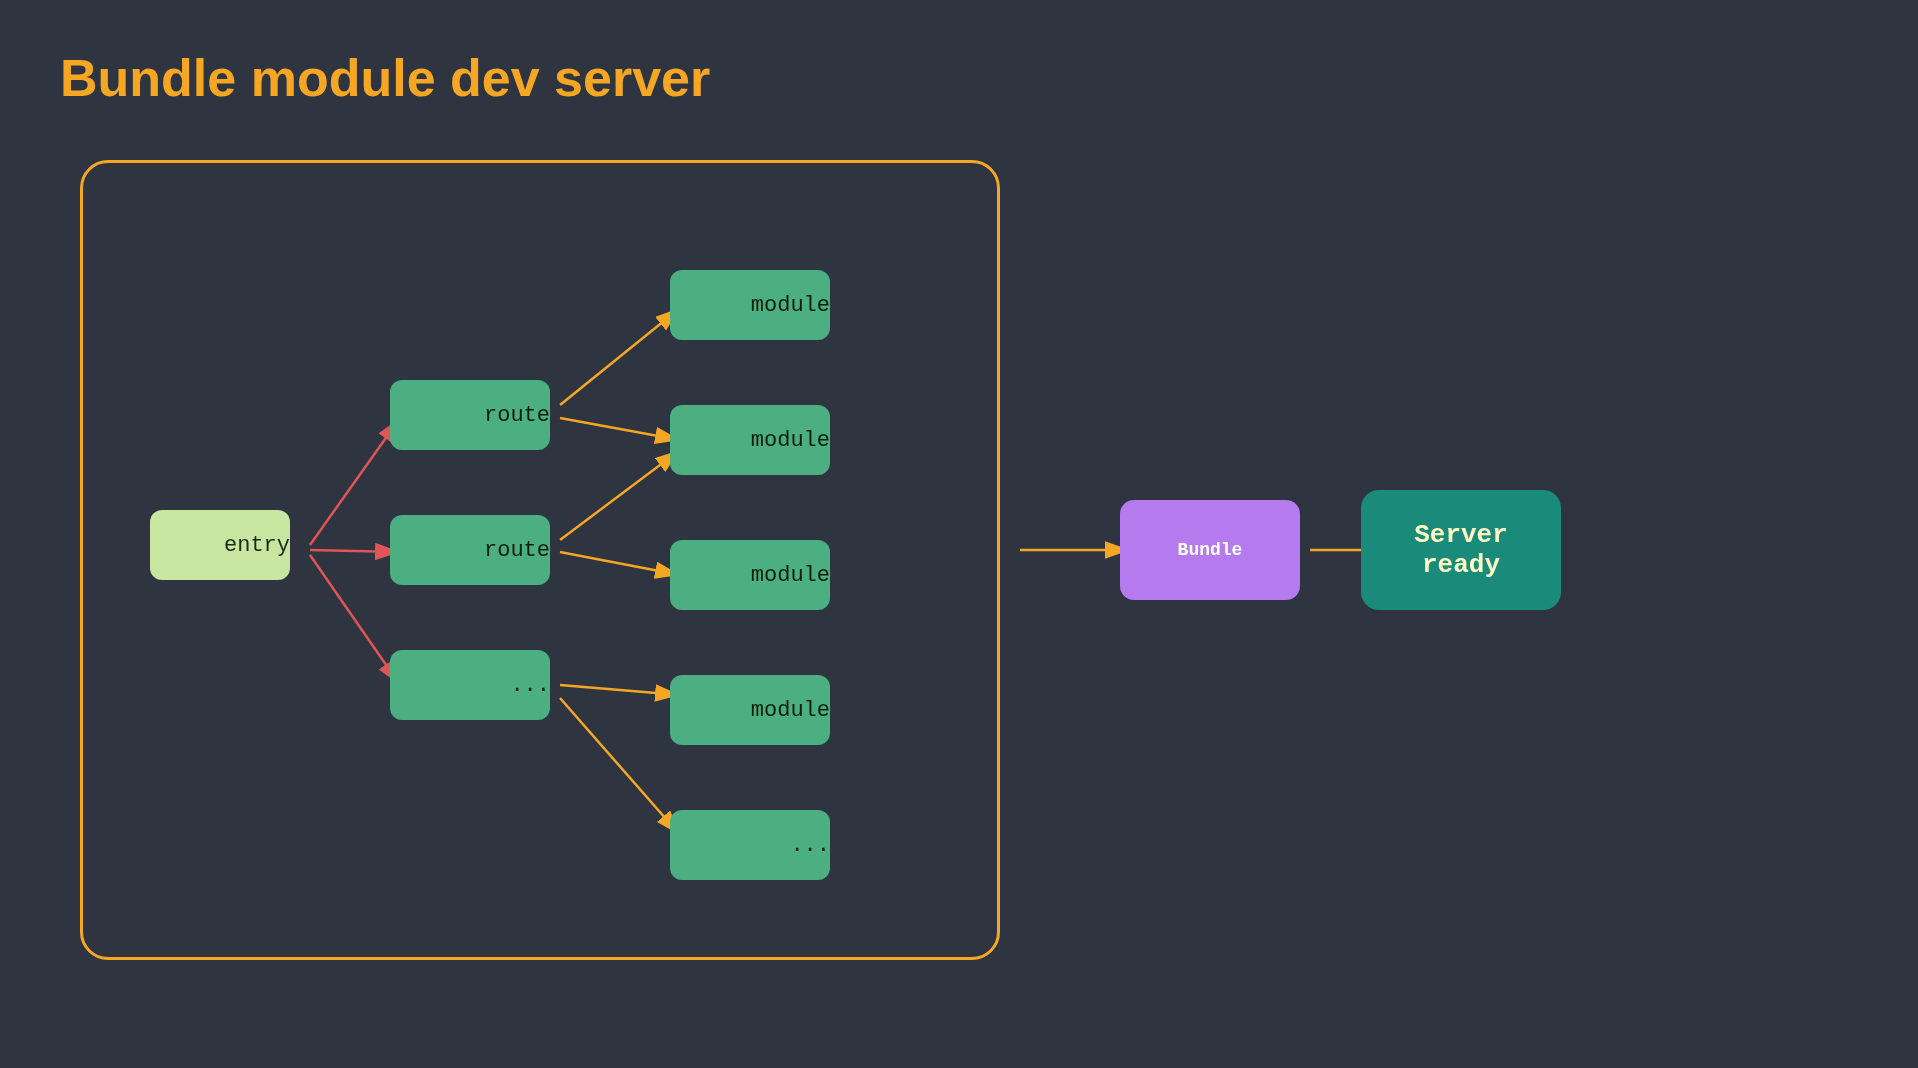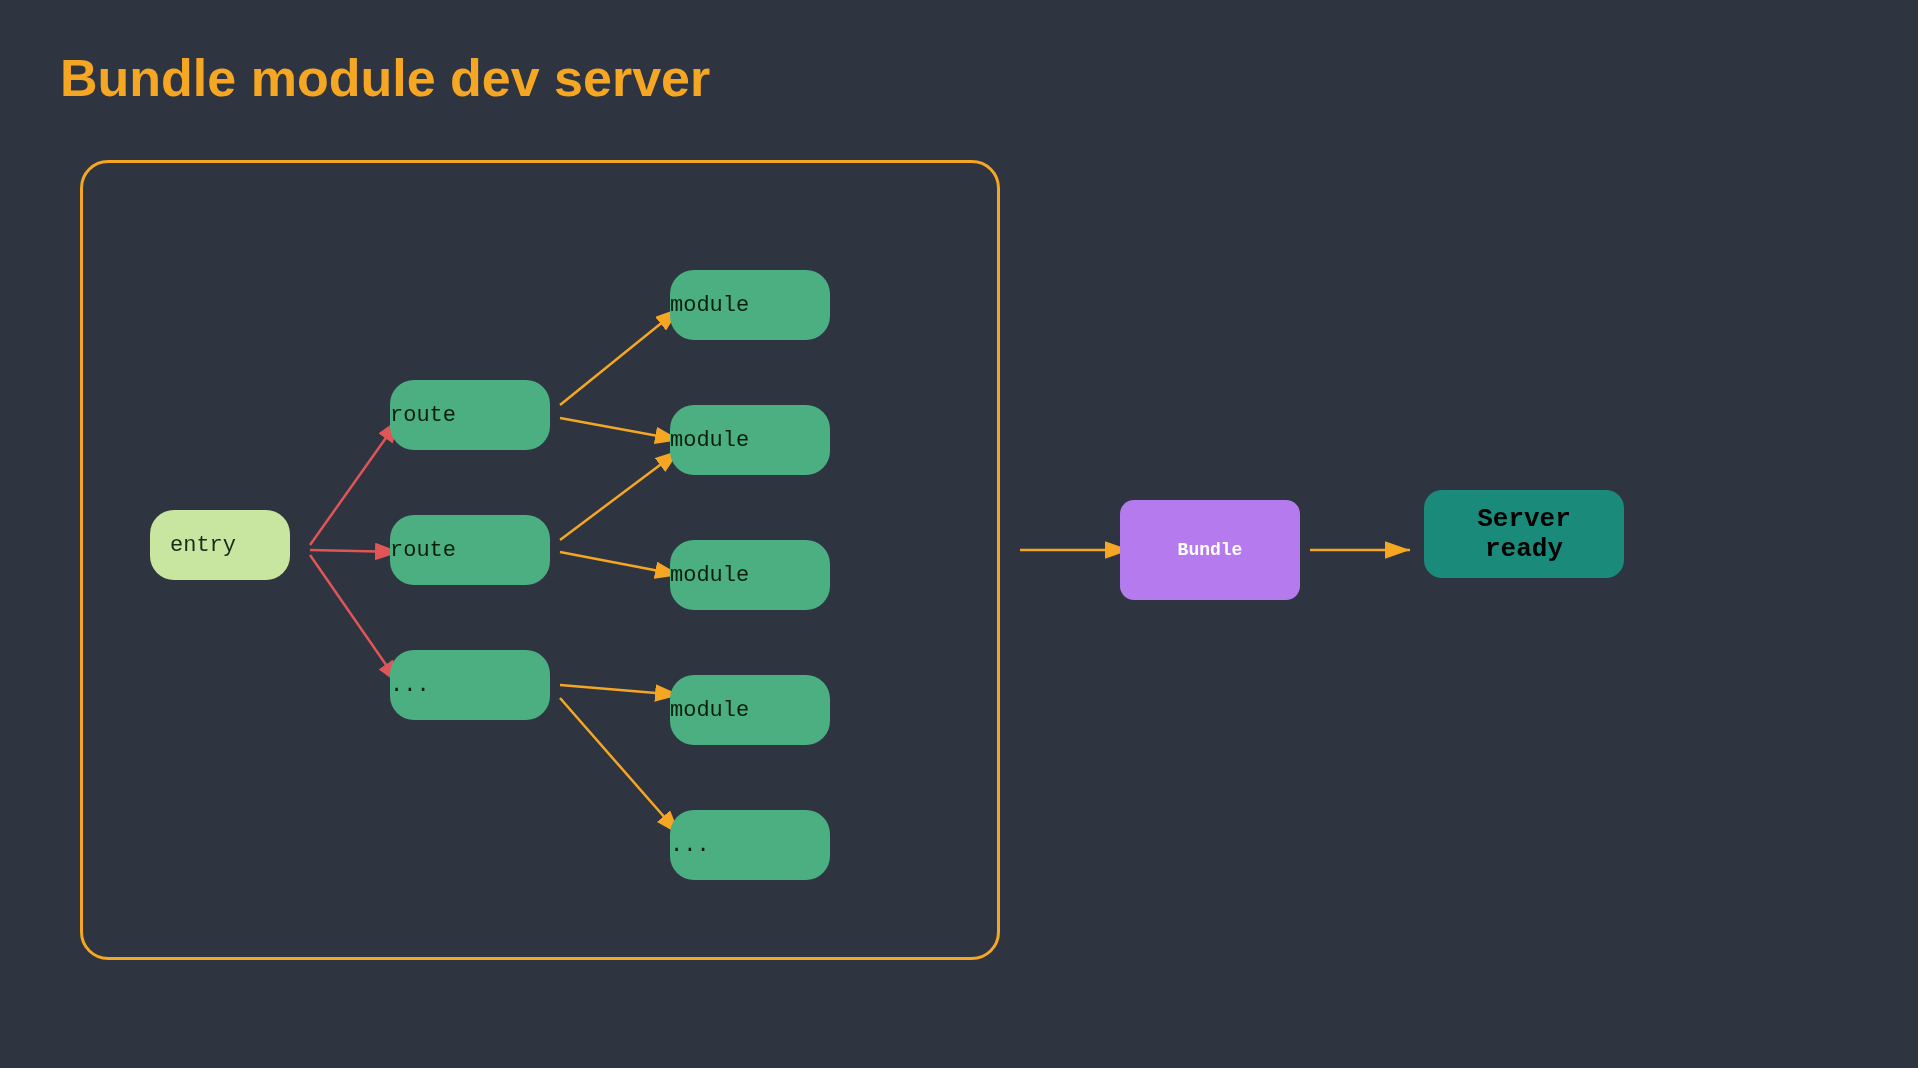--- a/index.html
+++ b/index.html
@@ -39,24 +39,24 @@
       left: 20px;
       width: 920px;
       height: 800px;
       border: 3px solid #f5a623;
       border-radius: 28px;
     }
 
     
     .node {
       position: absolute;
-      border-radius: 24px;
+      border-radius: 12px;
       display: flex;
       align-items: center;
-      justify-content: flex-start;
+      justify-content: flex-end;
       font-size: 22px;
       font-weight: 500;
       color: #1a2a1a;
     }
 
     .node-entry {
       background-color: #c8e6a0;
       width: 140px;
       height: 70px;
       top: 370px;
@@ -149,30 +149,30 @@
       font-weight: 700;
       color: #ffffff;
       top: 360px;
       left: 1060px;
     }
 
     .node-server-ready {
       position: absolute;
       background-color: #1a8a7a;
       width: 200px;
-      height: 88px;
+      height: 120px;
       border-radius: 18px;
       display: flex;
       align-items: center;
       justify-content: center;
       font-size: 26px;
       font-weight: 700;
-      color: #000000;
+      color: #fef9c3;
       top: 350px;
-      left: 1364px;
+      left: 1301px;
       text-align: center;
     }
 
     
     .arrows-svg {
       position: absolute;
       top: 0;
       left: 0;
       width: 1800px;
       height: 880px;

